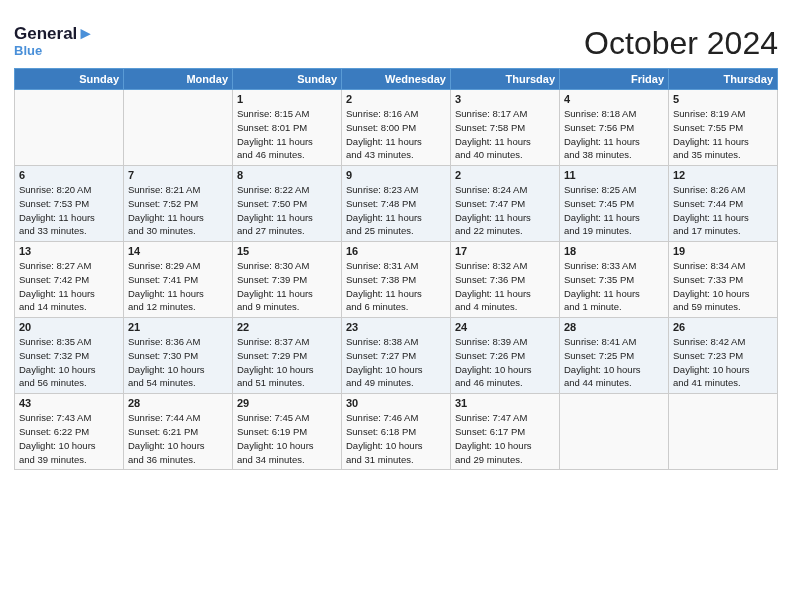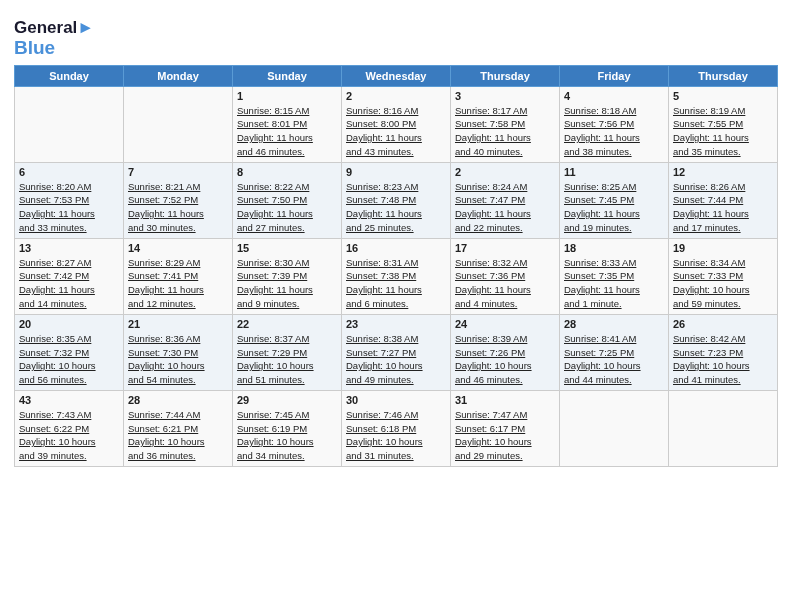--- a/index.html
+++ b/index.html
@@ -7,21 +7,21 @@
       font-family: Arial, sans-serif;
       background: #fff;
       width: 792px;
       height: 612px;
       overflow: hidden;
     }
     .page {
       width: 792px;
       height: 612px;
       background: #fff;
-      padding: 19px 14px 10px 14px;
+      padding: 25px 14px 10px 14px;
     }
     .header {
       display: flex;
       justify-content: space-between;
       align-items: flex-start;
       margin-bottom: 6px;
     }
     .logo {
       display: flex;
       flex-direction: column;
@@ -43,21 +43,21 @@
       width: 100%;
       border-collapse: collapse;
       table-layout: fixed;
     }
     thead tr th {
       background-color: #3a7bbf;
       color: #fff;
       font-size: 11px;
       font-weight: bold;
       padding: 4px 4px;
-      text-align: center;
+      text-align: right;
       border: 1px solid #5a9bd5;
     }
     tbody tr td {
       border: 1px solid #ccc;
       vertical-align: top;
       padding: 3px 4px;
       font-size: 9.5px;
       color: #222;
       height: 72px;
     }
@@ -68,37 +68,37 @@
       background: #eef3f8;
     }
     .day-num {
       font-size: 11px;
       font-weight: bold;
       display: block;
       margin-bottom: 2px;
     }
     .day-info {
       line-height: 1.45;
-      text-decoration: underline;
     }
   </style>
 </head>
 <body>
 
 <div class="page">
   <div class="header">
     <div class="logo">
       <div style="display:flex;align-items:center;gap:2px;">
         <div style="font-size:17px;font-weight:bold;color:#1a1a2e;line-height:1.1;">
           <span style="color:#1a1a2e;">General</span><span style="color:#4a90d9;">►</span>
         </div>
       </div>
-      <div style="font-size:19px;font-weight:bold;color:#4a90d9;line-height:1.1;">Blue</div>
+      <div style="font-size:13px;font-weight:bold;color:#4a90d9;line-height:1.1;">Blue</div>
     </div>
     <div class="title-block">
+      <div class="main-title">October 2024</div>
     </div>
   </div>
 
   <table>
     <thead>
       <tr>
       <th>Sunday</th>
           <th>Monday</th>
           <th>Sunday</th>
           <th>Wednesday</th>

